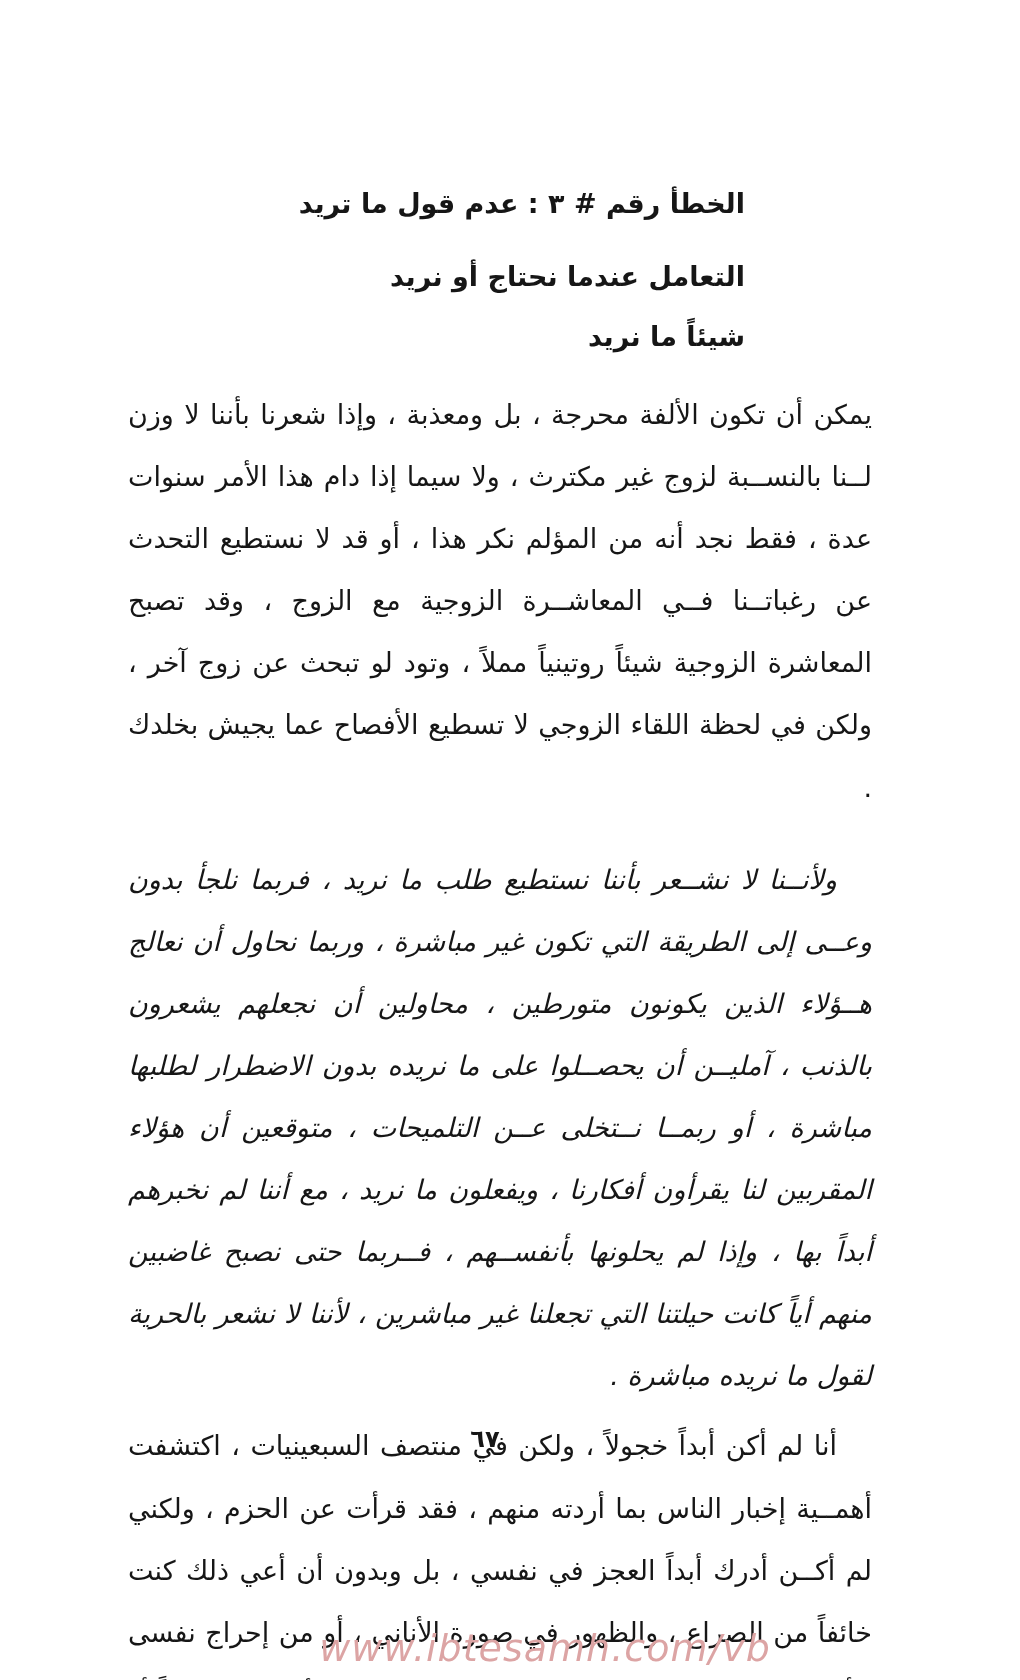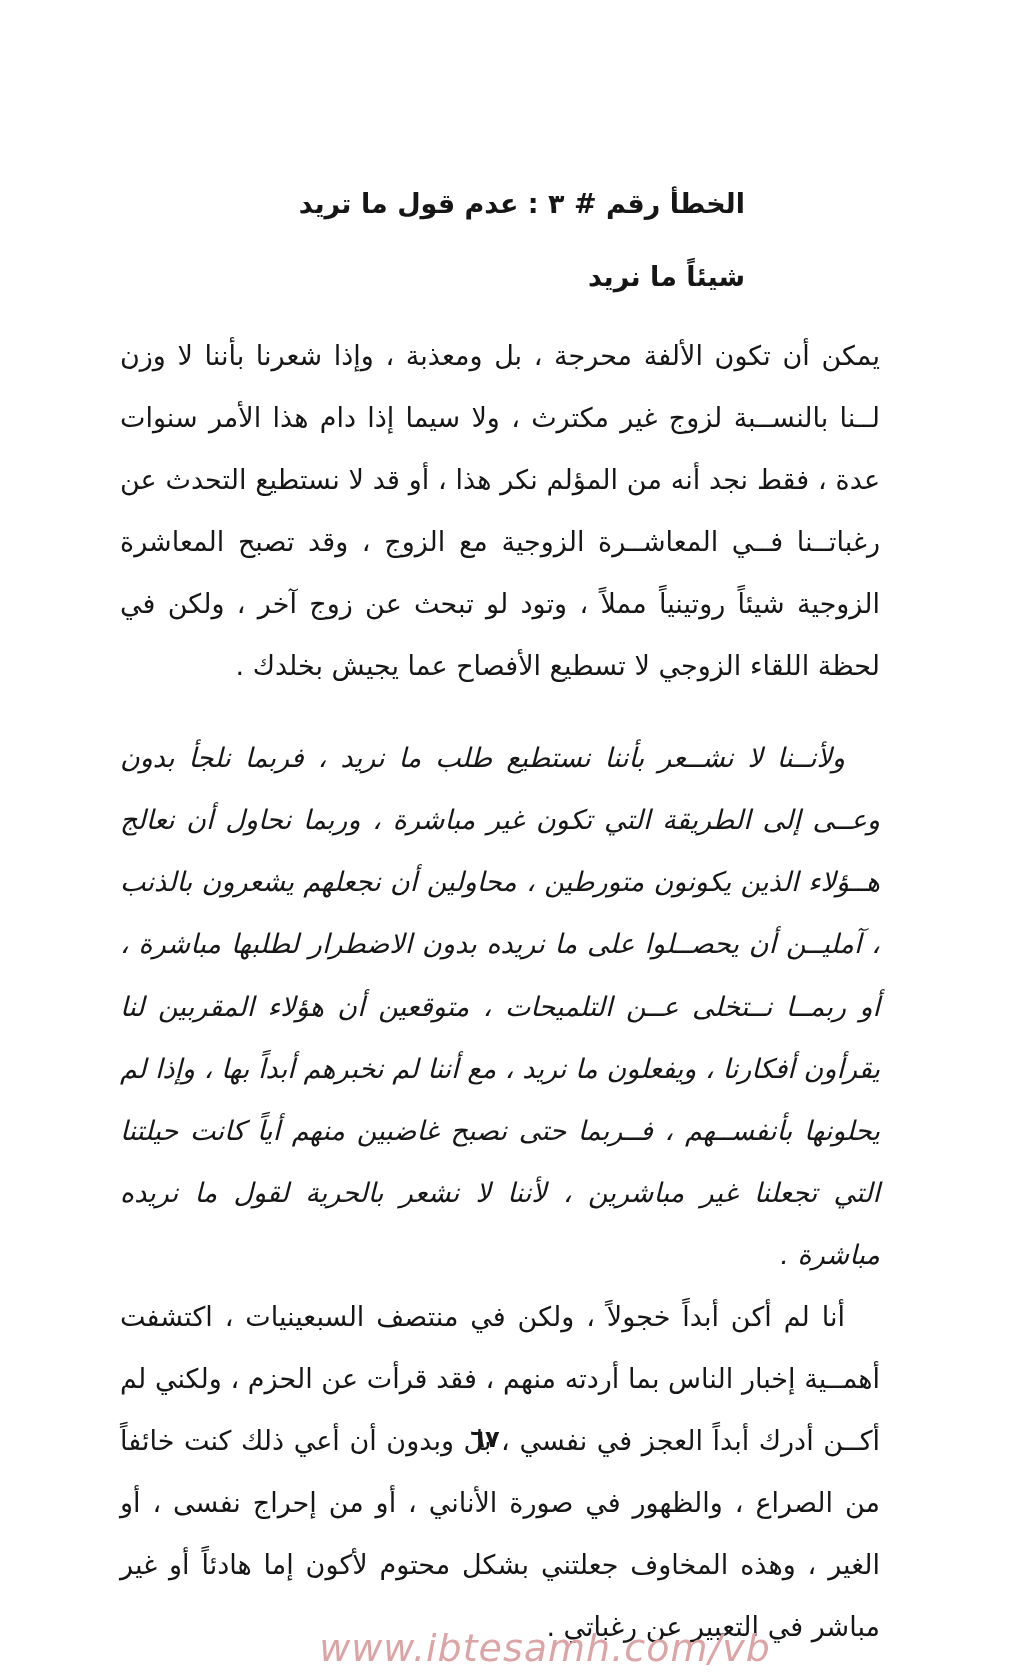--- a/index.html
+++ b/index.html
@@ -36,21 +36,21 @@
     padding-right: 135px;
     font-size: 27px;
     font-weight: bold;
     text-align: right;
     line-height: 2.2;
   }
   .subtitle-line {
     display: block;
   }
   .body-par {
-    margin: 0;
+    margin: 8px;
     font-size: 27px;
     line-height: 2.3;
     text-align: justify;
     text-justify: inter-word;
   }
   .body-par.spaced {
     margin-top: 30px;
     font-style: italic;
   }
   .body-par.indented {
@@ -80,20 +80,21 @@
 </style>
 </head>
 <body>
 
 <div class="page">
   <div class="content">
 
     <h1 class="title">الخطأ رقم # ٣ : عدم قول ما تريد</h1>
 
     <h2 class="subtitle">
+      <span class="subtitle-line">التعامل عندما نحتاج أو نريد</span>
       <span class="subtitle-line">شيئاً ما نريد</span>
     </h2>
 
     <p class="body-par">يمكن أن تكون الألفة محرجة ، بل ومعذبة ، وإذا شعرنا بأننا لا وزن لــنا بالنســبة لزوج غير مكترث ، ولا سيما إذا دام هذا الأمر سنوات عدة ، فقط نجد أنه من المؤلم نكر هذا ، أو قد لا نستطيع التحدث عن رغباتــنا فــي المعاشــرة الزوجية مع الزوج ، وقد تصبح المعاشرة الزوجية شيئاً روتينياً مملاً ، وتود لو تبحث عن زوج آخر ، ولكن في لحظة اللقاء الزوجي لا تسطيع الأفصاح عما يجيش بخلدك .</p>
 
     <p class="body-par spaced indented">ولأنــنا لا نشــعر بأننا نستطيع طلب ما نريد ، فربما نلجأ بدون وعــى إلى الطريقة التي تكون غير مباشرة ، وربما نحاول أن نعالج هــؤلاء الذين يكونون متورطين ، محاولين أن نجعلهم يشعرون بالذنب ، آمليــن أن يحصــلوا على ما نريده بدون الاضطرار لطلبها مباشرة ، أو ربمــا نــتخلى عــن التلميحات ، متوقعين أن هؤلاء المقربين لنا يقرأون أفكارنا ، ويفعلون ما نريد ، مع أننا لم نخبرهم أبداً بها ، وإذا لم يحلونها بأنفســهم ، فــربما حتى نصبح غاضبين منهم أياً كانت حيلتنا التي تجعلنا غير مباشرين ، لأننا لا نشعر بالحرية لقول ما نريده مباشرة .</p>
 
     <p class="body-par indented">أنا لم أكن أبداً خجولاً ، ولكن في منتصف السبعينيات ، اكتشفت أهمــية إخبار الناس بما أردته منهم ، فقد قرأت عن الحزم ، ولكني لم أكــن أدرك أبداً العجز في نفسي ، بل وبدون أن أعي ذلك كنت خائفاً من الصراع ، والظهور في صورة الأناني ، أو من إحراج نفسى ، أو الغير ، وهذه المخاوف جعلتني بشكل محتوم لأكون إما هادئاً أو غير مباشر في التعبير عن رغباتي .</p>
 
   </div>

